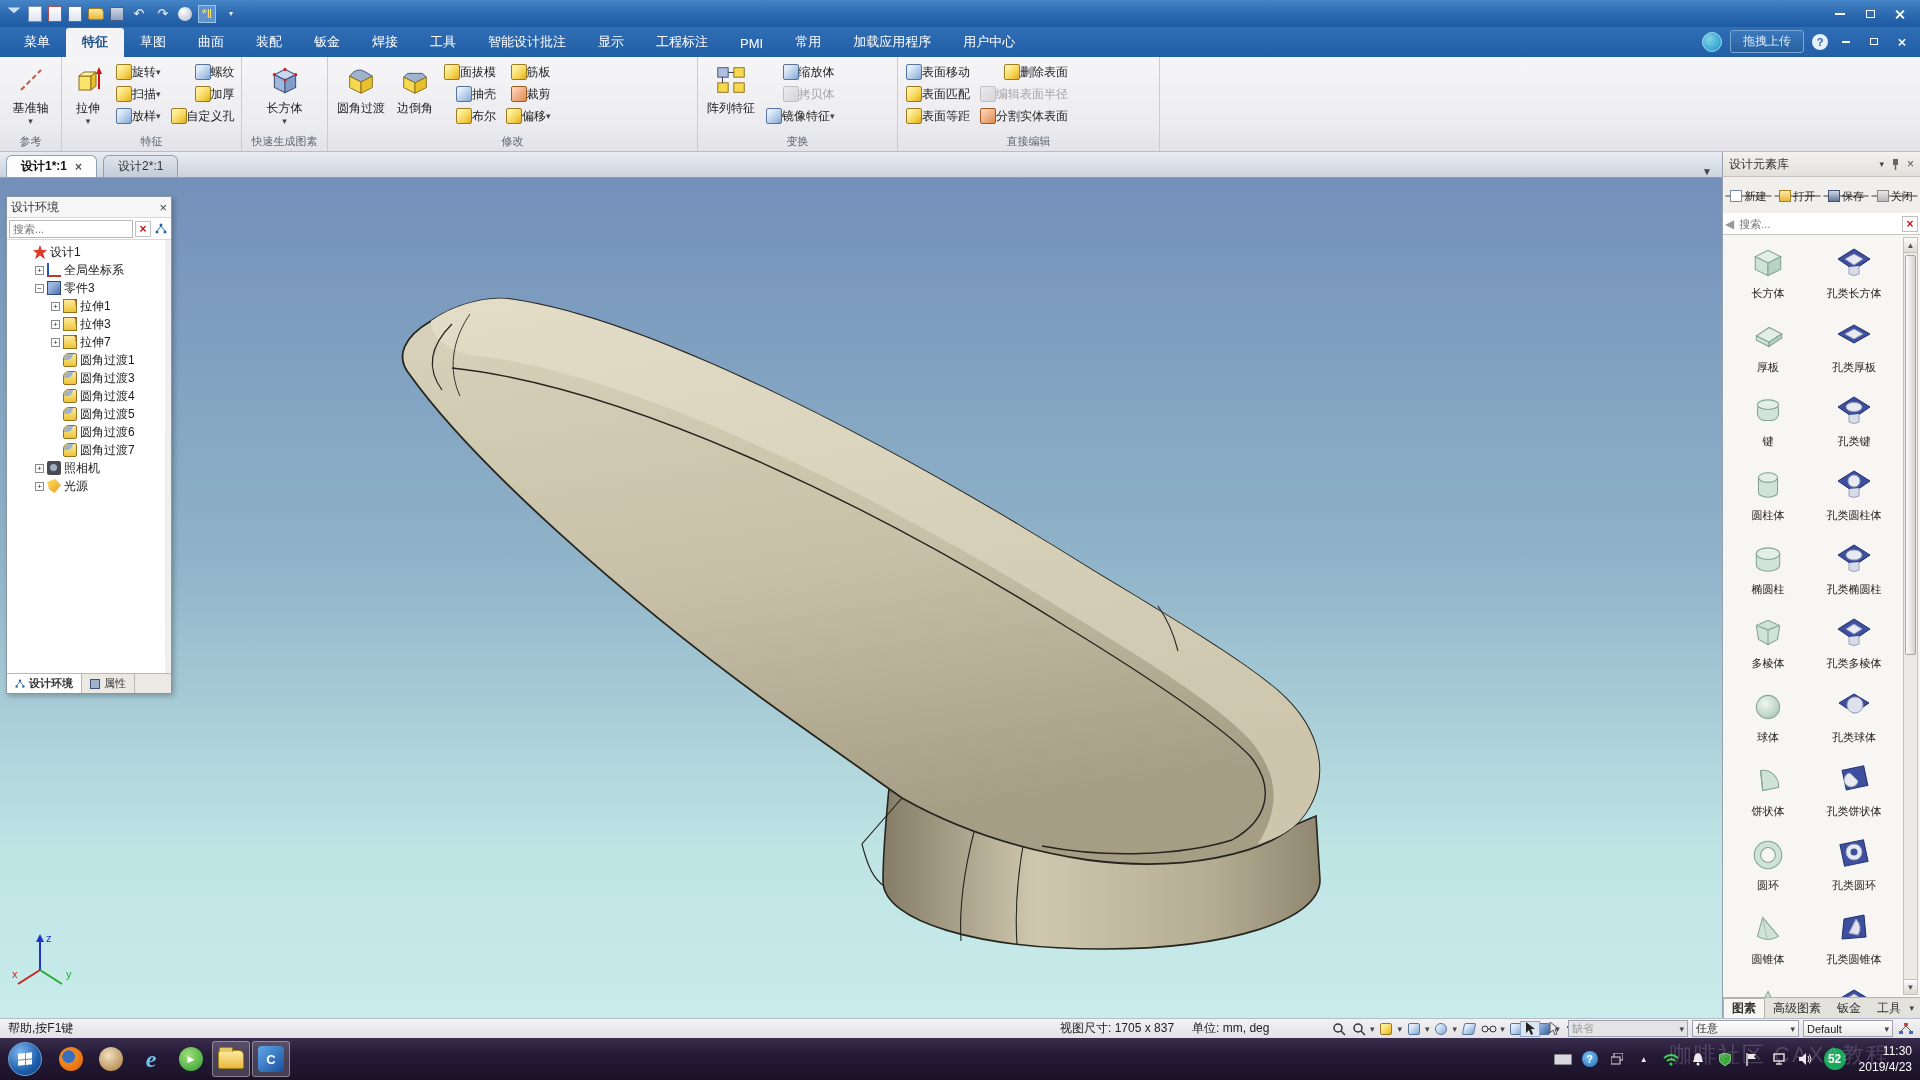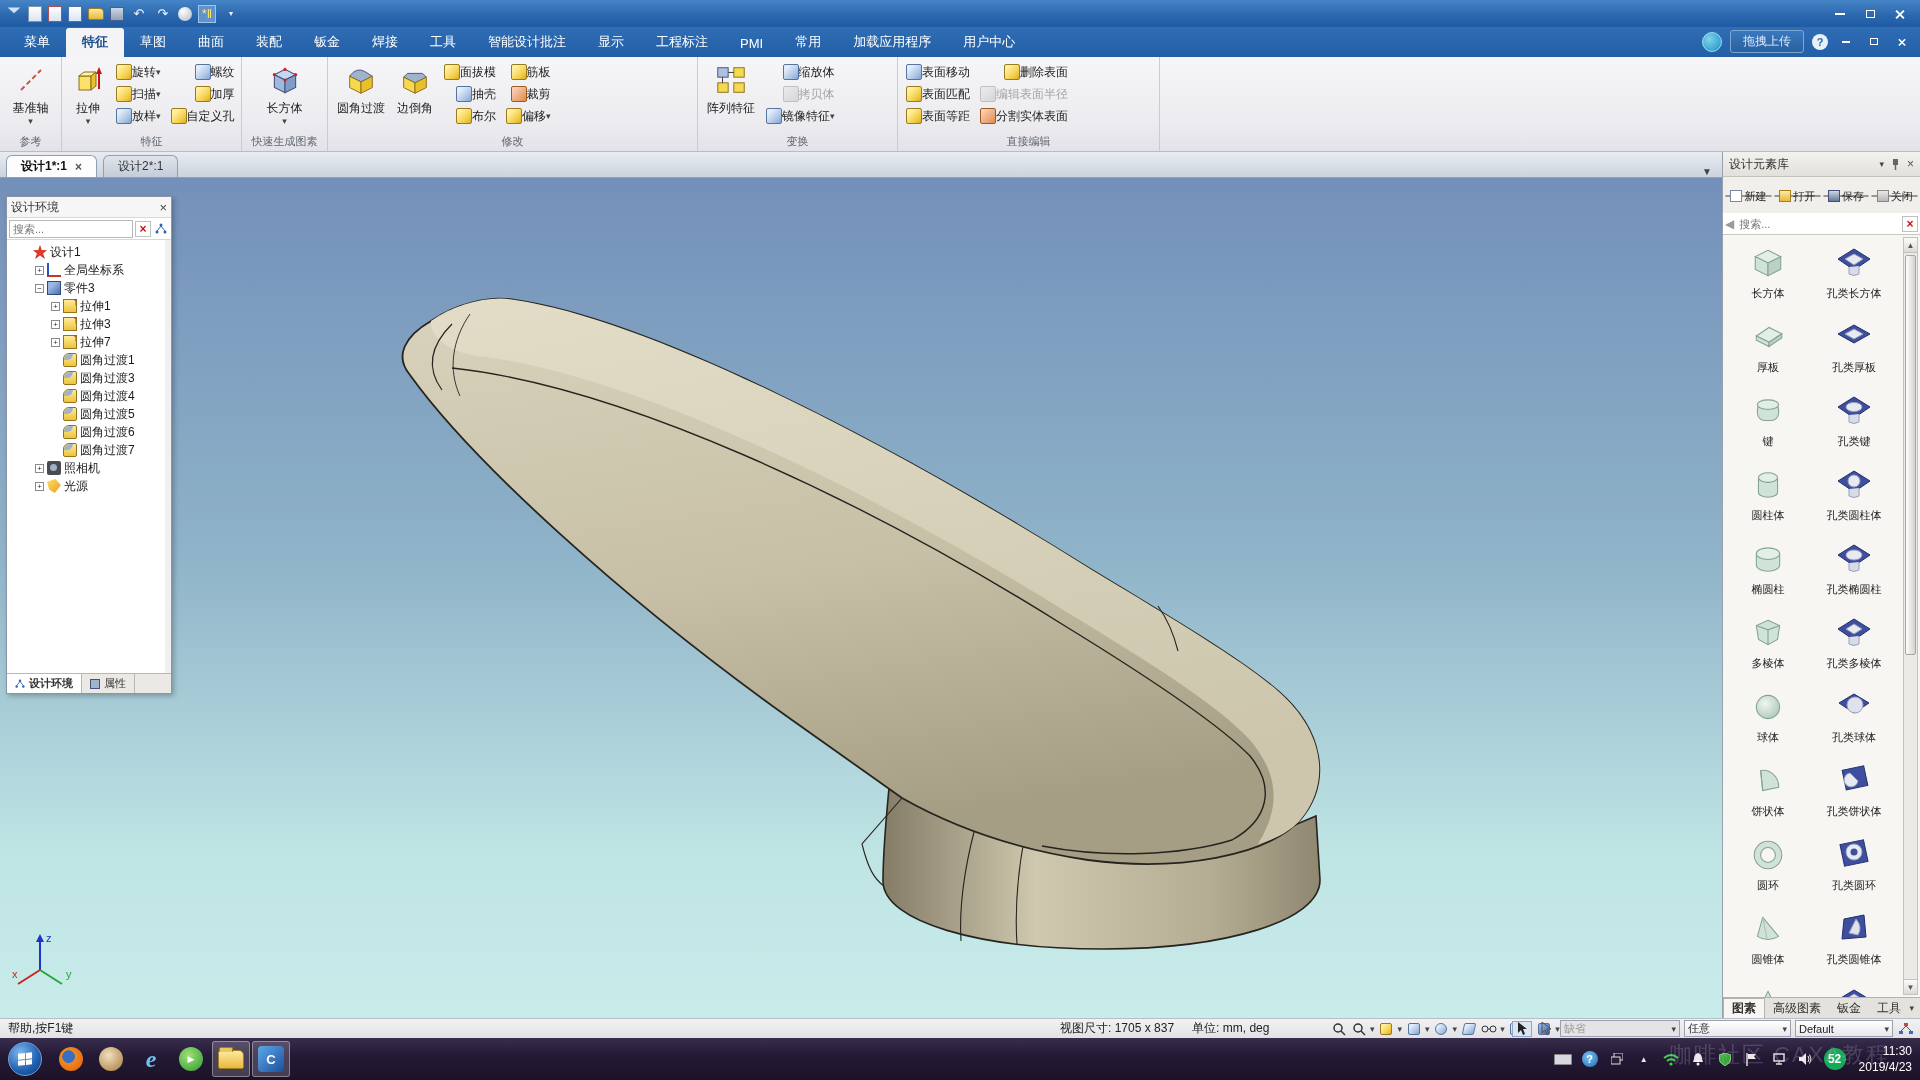--- a/index.html
+++ b/index.html
@@ -959,21 +959,21 @@
         </svg>
       </span>
     <span class="sb-combo disabled" style="width:120px">
         <span>缺省</span>
         <span class="carat">▾</span>
       </span>
     <span class="sb-combo" style="width:107px">
         <span>任意</span>
         <span class="carat">▾</span>
       </span>
-    <span class="sb-combo" style="width:98px">
+    <span class="sb-combo" style="width:90px">
         <span>Default</span>
         <span class="carat">▾</span>
       </span>
     <span class="sico">
         <svg width="14" height="12" viewBox="0 0 14 12">
           <rect x="5" y="0" width="4" height="3" fill="#cc4444"></rect>
           <rect x="0" y="8" width="4" height="3" fill="#4466cc"></rect>
           <rect x="10" y="8" width="4" height="3" fill="#4466cc"></rect>
           <line x1="7" y1="3" x2="2" y2="8" stroke="#555"></line>
           <line x1="7" y1="3" x2="12" y2="8" stroke="#555"></line>

